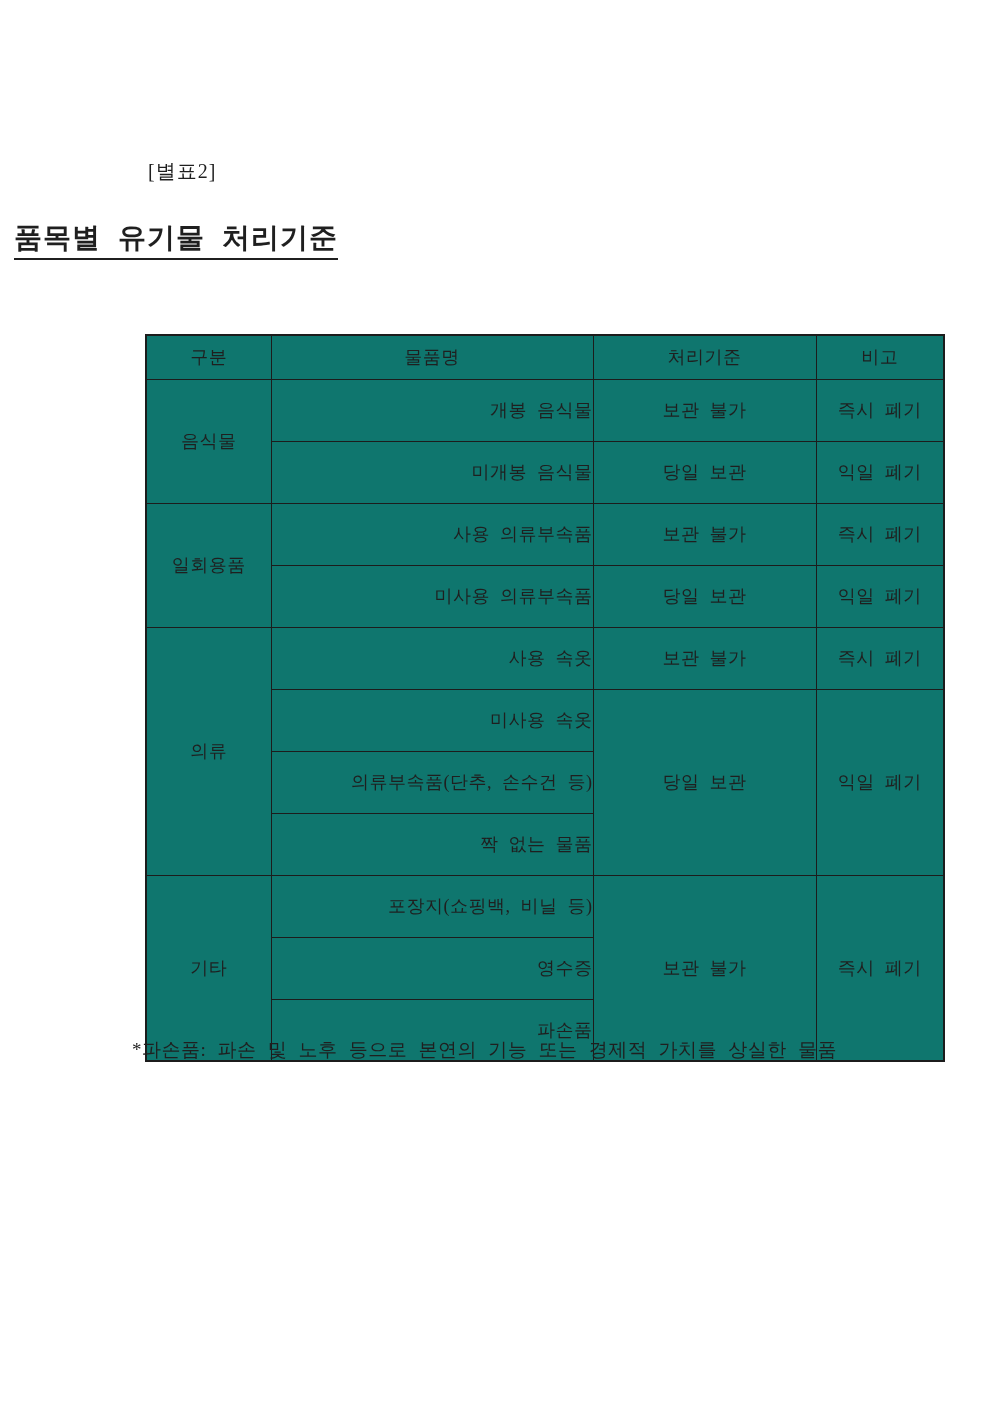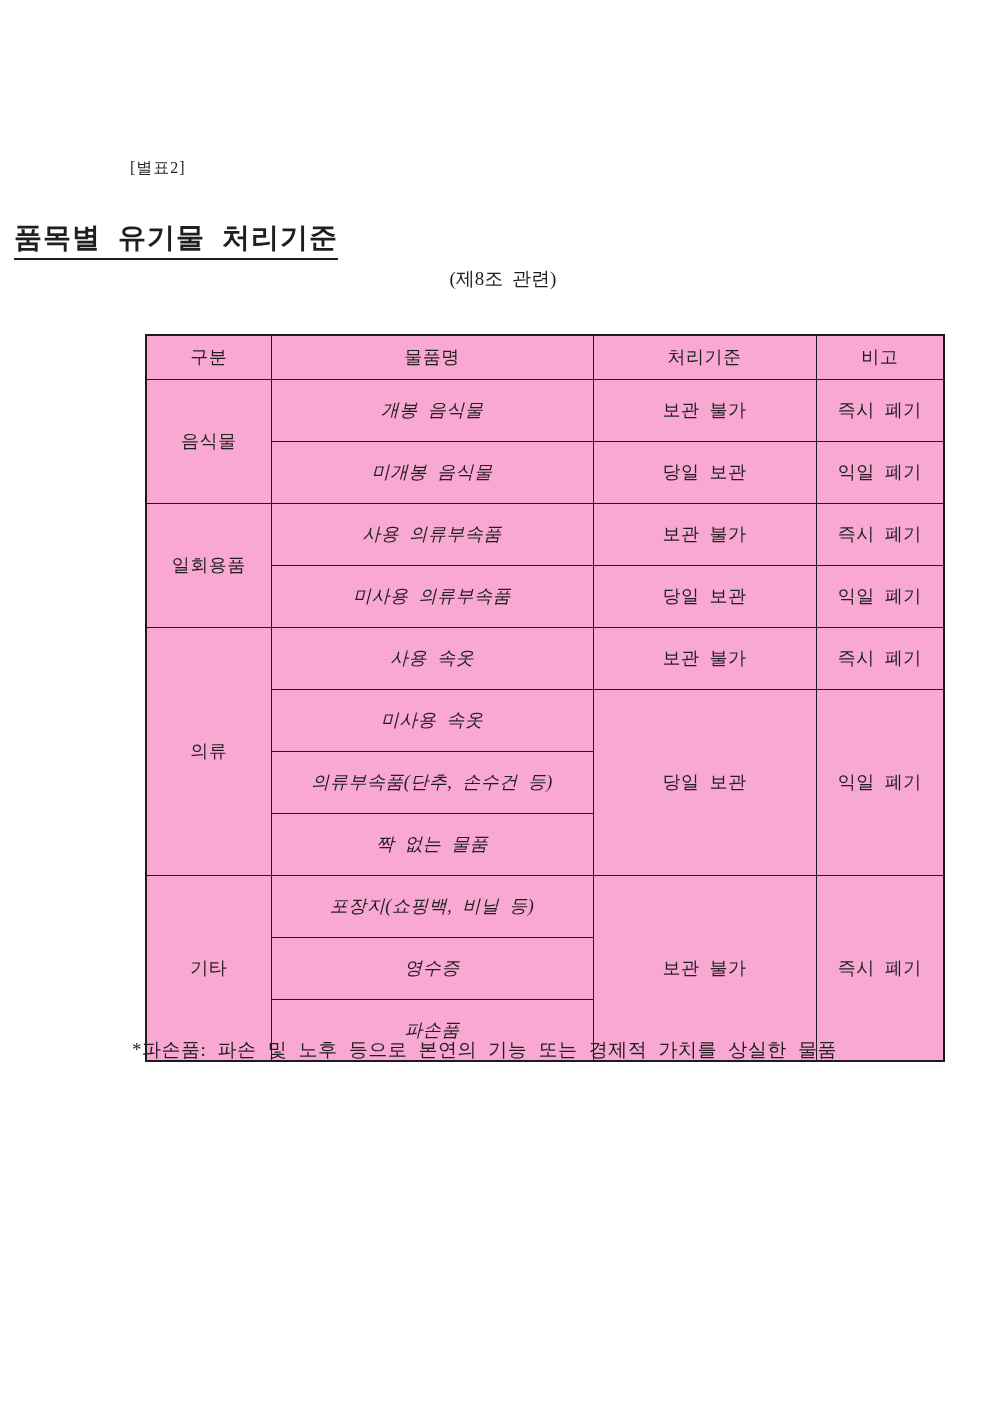--- a/index.html
+++ b/index.html
@@ -14,23 +14,23 @@
     font-family: "Liberation Serif", "DejaVu Serif", serif;
     color: #1f1f1f;
   }
   .page {
     position: absolute;
     inset: 0;
     background: #ffffff;
   }
   .annex-label {
     position: absolute;
-    left: 130px;
+    left: 148px;
     top: 158px;
-    font-size: 16px;
+    font-size: 20px;
     letter-spacing: 1px;
   }
   .title-wrap {
     position: absolute;
     left: 0;
     top: 219px;
     width: 100%;
   }
   .doc-title {
     display: inline-block;
@@ -66,29 +66,28 @@
   }
   table.rule-table th,
   table.rule-table td {
     border: 1.6px solid #1c1c1c;
     font-size: 18px;
     font-weight: normal;
     word-spacing: 5px;
     letter-spacing: 0.5px;
     padding: 0;
     vertical-align: middle;
-    background: #f9a8d4;
+    background: #0f766e;
   }
   tr.hdr-row { height: 44px; }
   tr.data-row { height: 62px; }
   .c-center { text-align: center; }
   .c-item {
-    text-align: center;
+    text-align: right;
     padding-left: 13px;
-    font-style: italic;
   }
   .footnotes {
     position: absolute;
     left: 132px;
     top: 1032px;
     width: 780px;
     font-size: 19px;
     line-height: 35px;
     word-spacing: 6px;
     letter-spacing: 0.5px;
@@ -99,23 +98,20 @@
 <body>
 
 <div class="page">
 
   <div class="annex-label">[별표2]</div>
 
   <div class="title-wrap">
     <h1 class="doc-title">품목별 유기물 처리기준</h1>
   </div>
 
-  <div class="subtitle-wrap">
-    <div class="doc-subtitle">(제8조 관련)</div>
-  </div>
 
   <table class="rule-table">
     <colgroup>
       <col style="width:125px">
       <col style="width:322px">
       <col style="width:223px">
       <col style="width:128px">
     </colgroup>
     <thead>
       <tr class="hdr-row">

